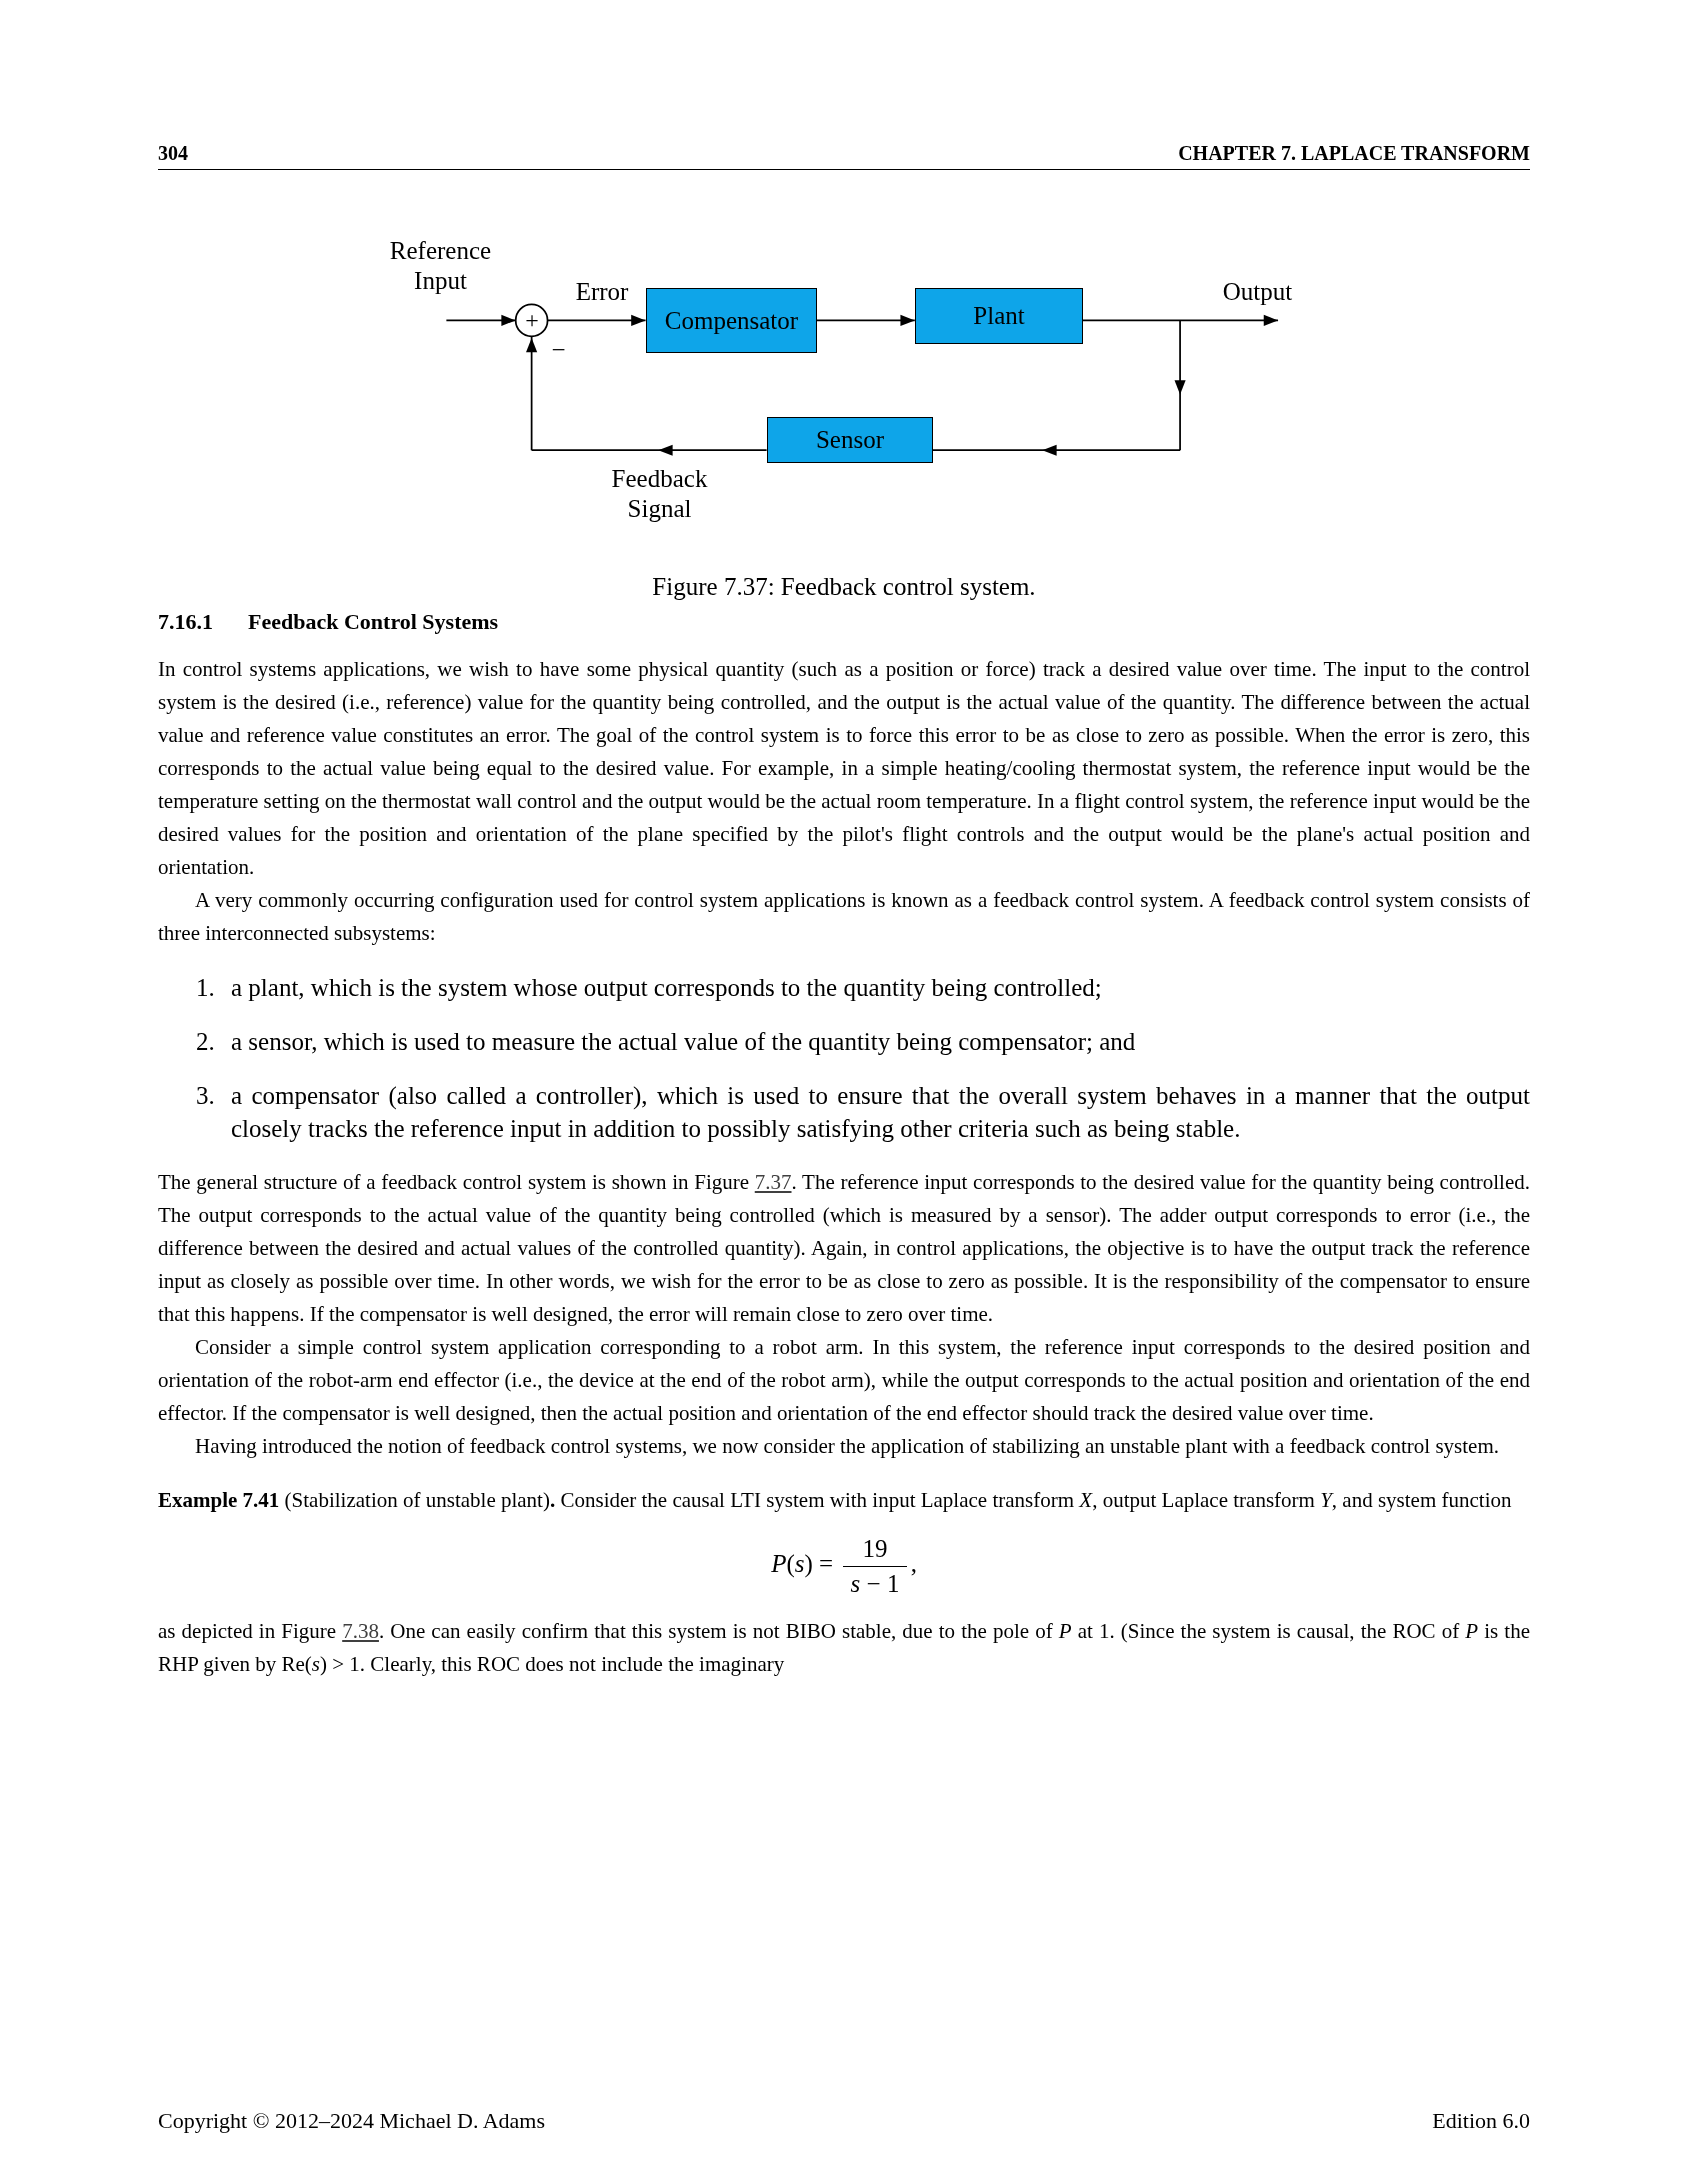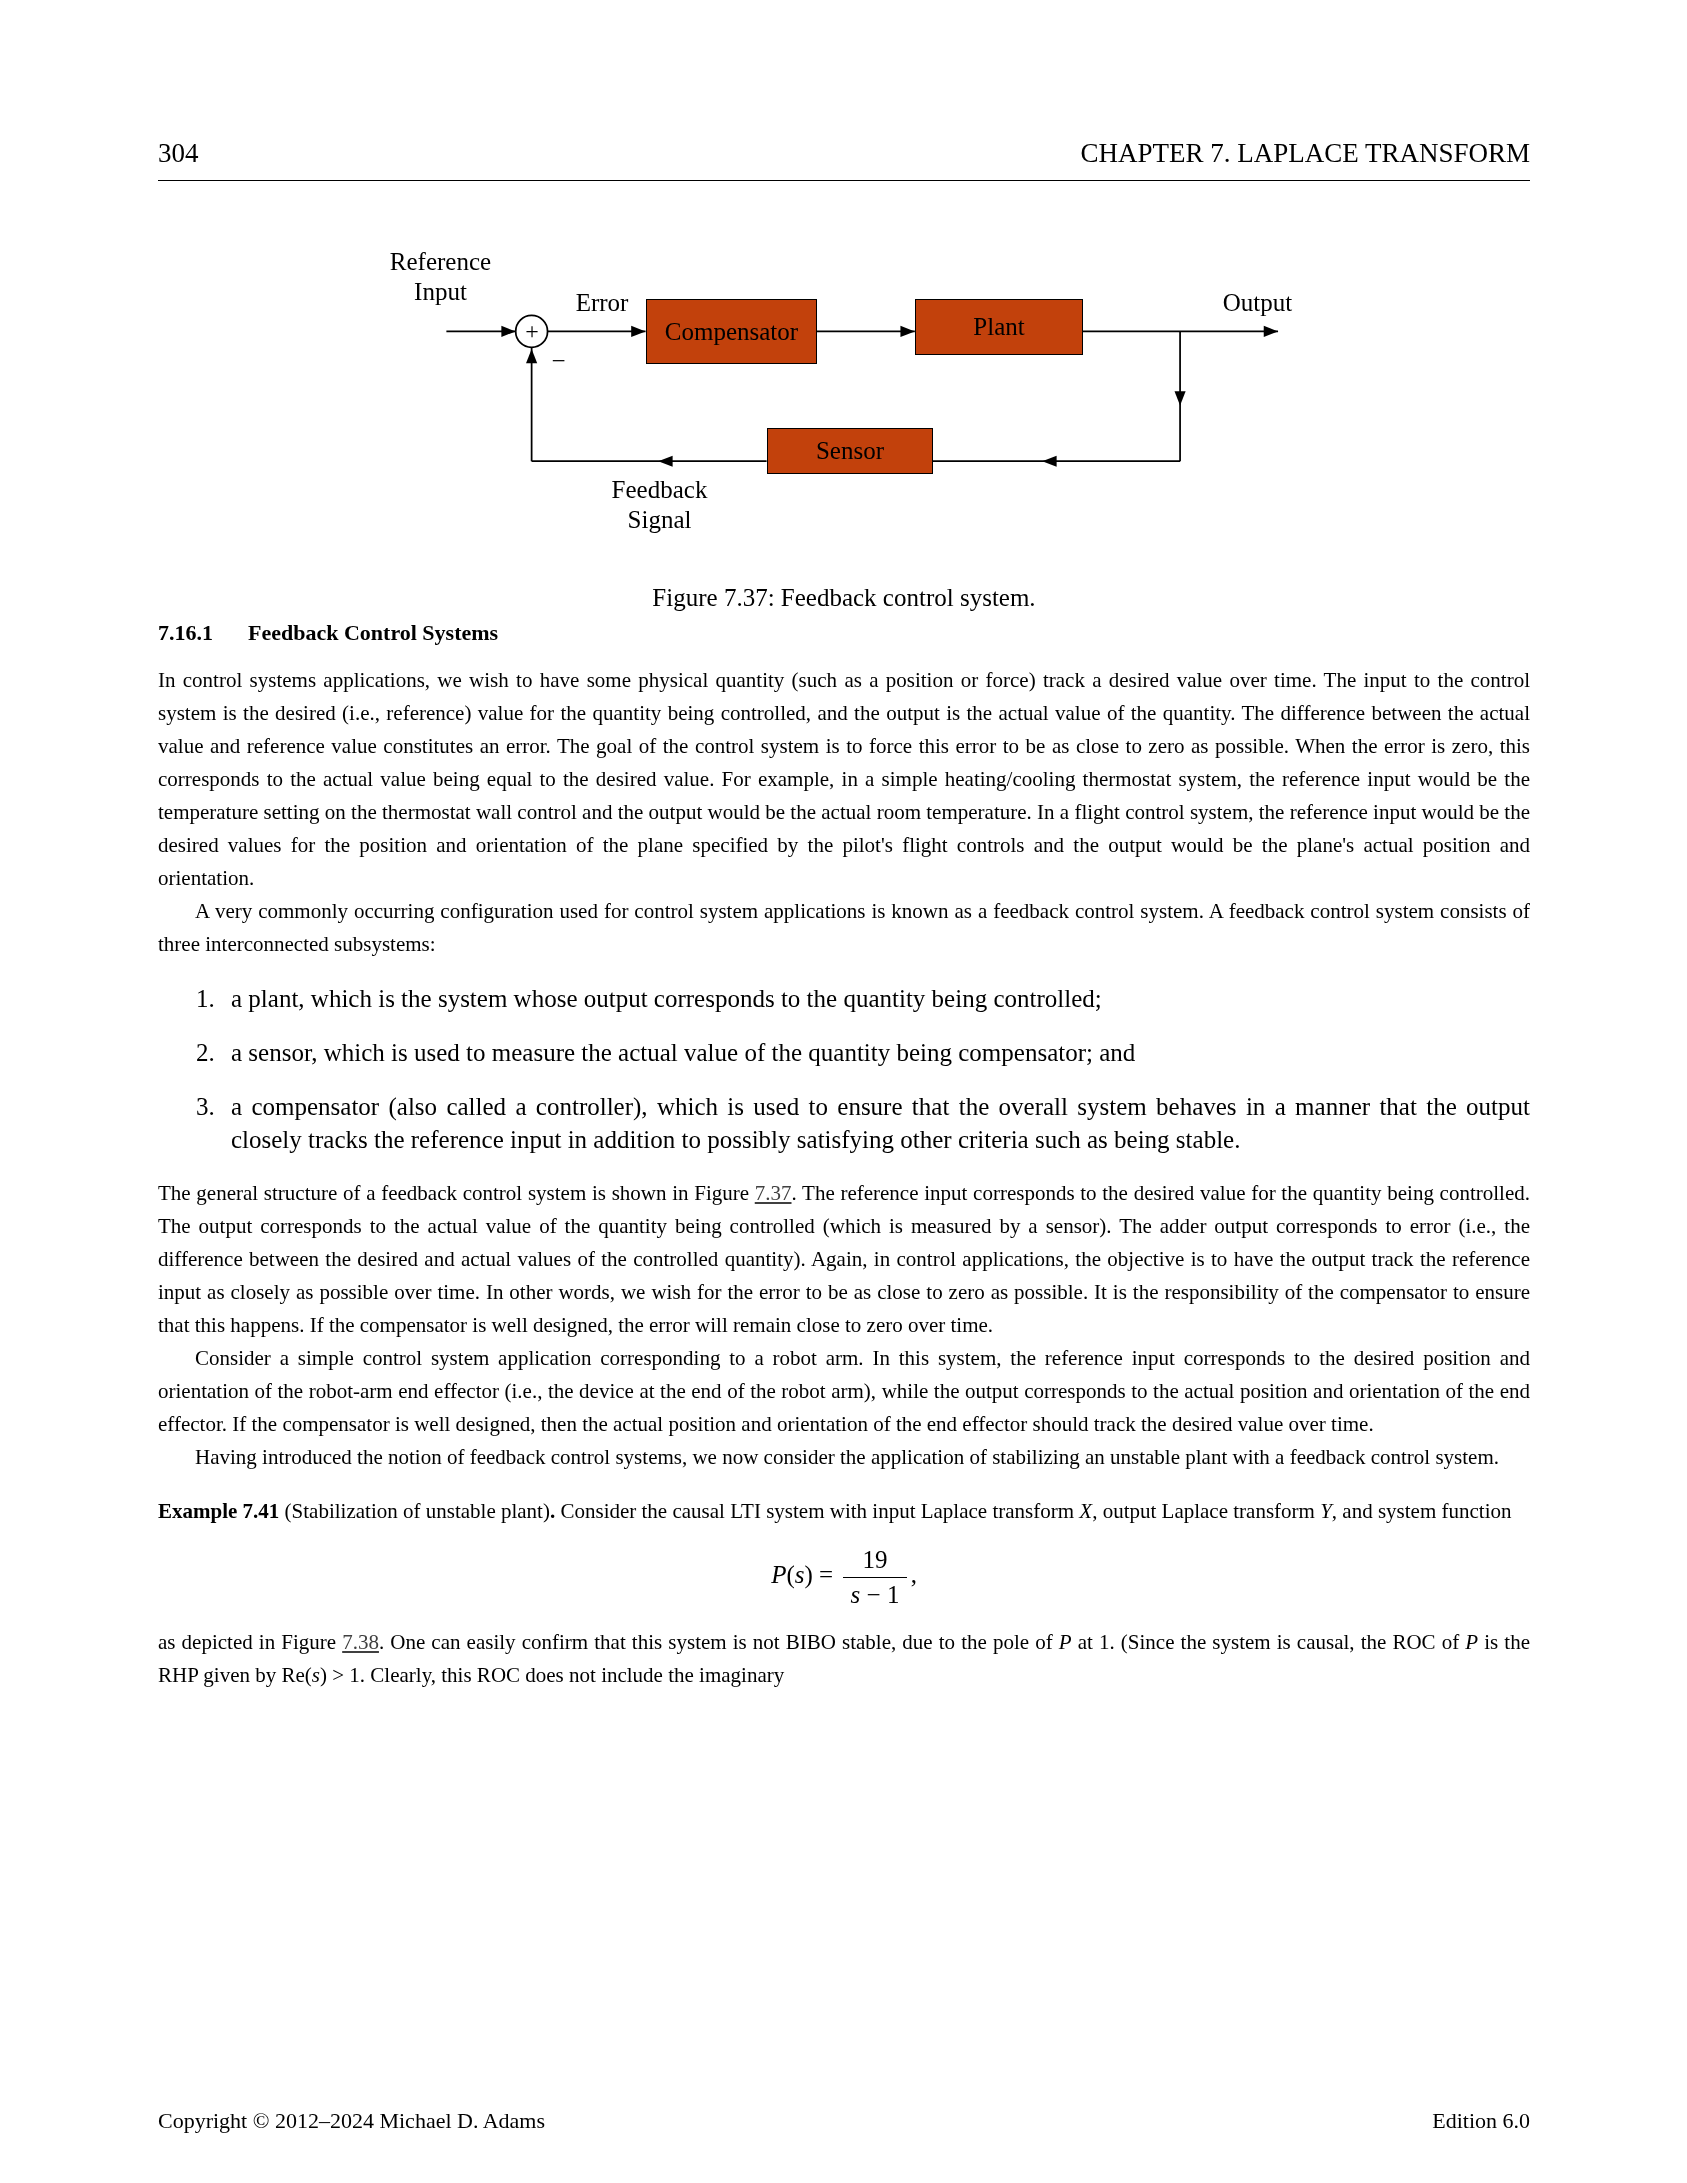--- a/index.html
+++ b/index.html
@@ -14,40 +14,40 @@
     display: flex;
     flex-direction: column;
     padding: 137px 158px 46px 158px;
     overflow: hidden;
   }
   
   .header {
     display: flex;
     justify-content: space-between;
     align-items: flex-end;
-    font-weight: normal;
-    font-size: 27px;
-    line-height: 32px;
-    padding-bottom: 11px;
+    font-weight: bold;
+    font-size: 20px;
+    line-height: 32px;
+    padding-bottom: 0;
     border-bottom: 1.6px solid #000;
   }
   
   .figure-wrap { margin-top: 61px; }
   .diagram {
     position: relative;
     width: 1371px;
     height: 319px;
     font-size: 25px;
   }
   .diagram svg { position: absolute; left: 0; top: 0; }
   .dg-label { position: absolute; text-align: center; line-height: 30px; }
   .dg-box {
     position: absolute;
     border: 1.6px solid #000;
-    background: #c2410c;
+    background: #0ea5e9;
     display: flex;
     align-items: center;
     justify-content: center;
   }
   .dg-sign { position: absolute; text-align: center; }
   .caption {
     text-align: center;
     font-size: 25px;
     line-height: 32px;
     margin-top: 21px;

